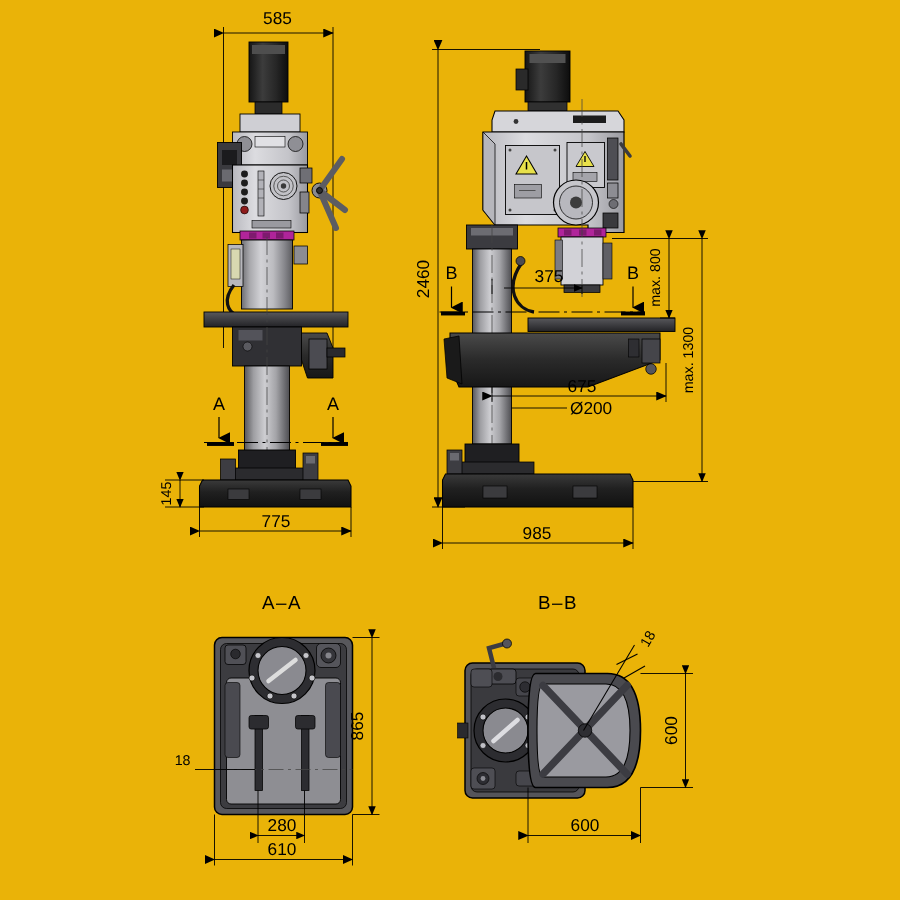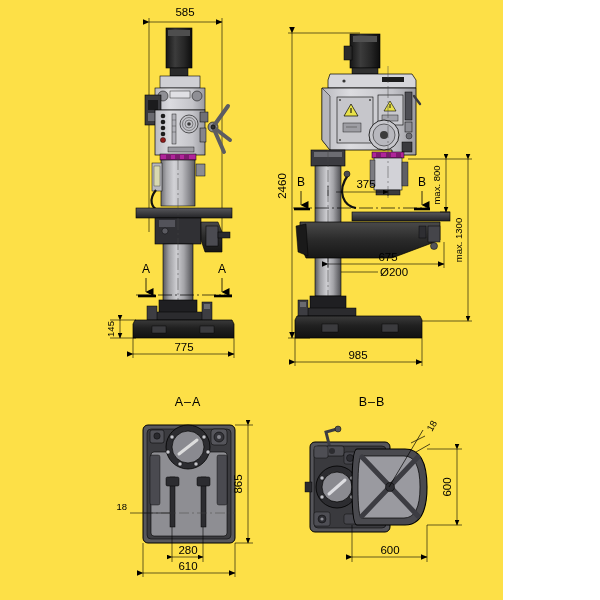--- a/index.html
+++ b/index.html
@@ -1,18 +1,18 @@
 <!DOCTYPE html>
 <html><head>
 <meta charset="utf-8">
 <style>
   html,body{margin:0;padding:0;background:#ffffff;}
   body{width:600px;height:600px;overflow:hidden;
        font-family:"Liberation Sans",sans-serif;}
-  #stage{position:relative;width:503px;height:600px;background:#fde047;}
+  #stage{position:relative;width:600px;height:600px;background:#eab308;}
   svg{display:block;}
   .dimtxt{font-family:"Liberation Sans",sans-serif;font-size:11.5px;fill:#000;}
   .viewlbl{font-family:"Liberation Sans",sans-serif;font-size:12.5px;fill:#000;letter-spacing:1px;}
   .seclbl{font-family:"Liberation Sans",sans-serif;font-size:12px;fill:#000;}
   .smalldim{font-size:9.5px;}
 </style>
 </head>
 <body>
 
 <div id="stage">

